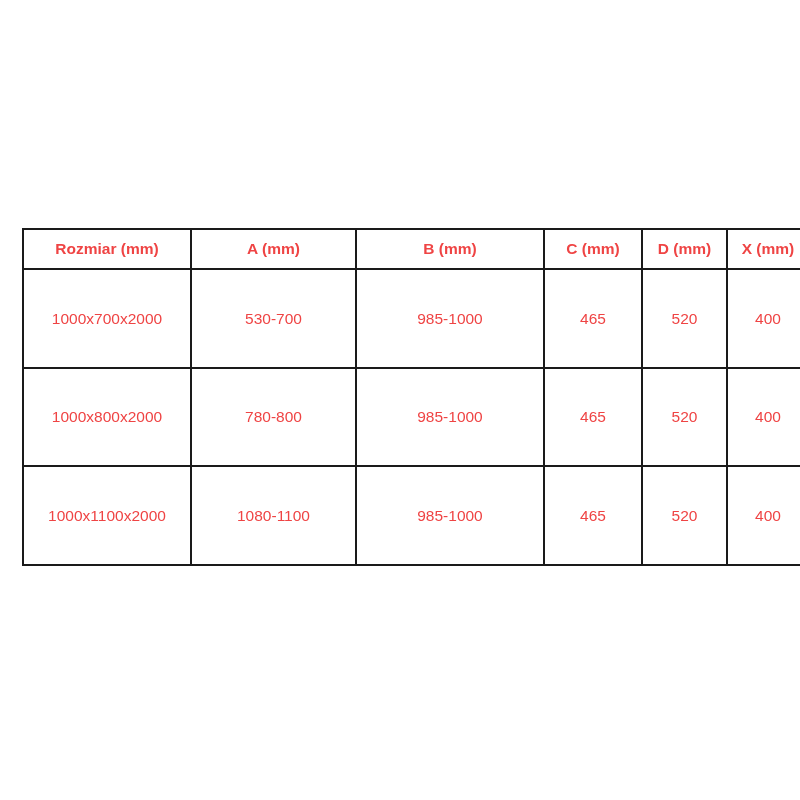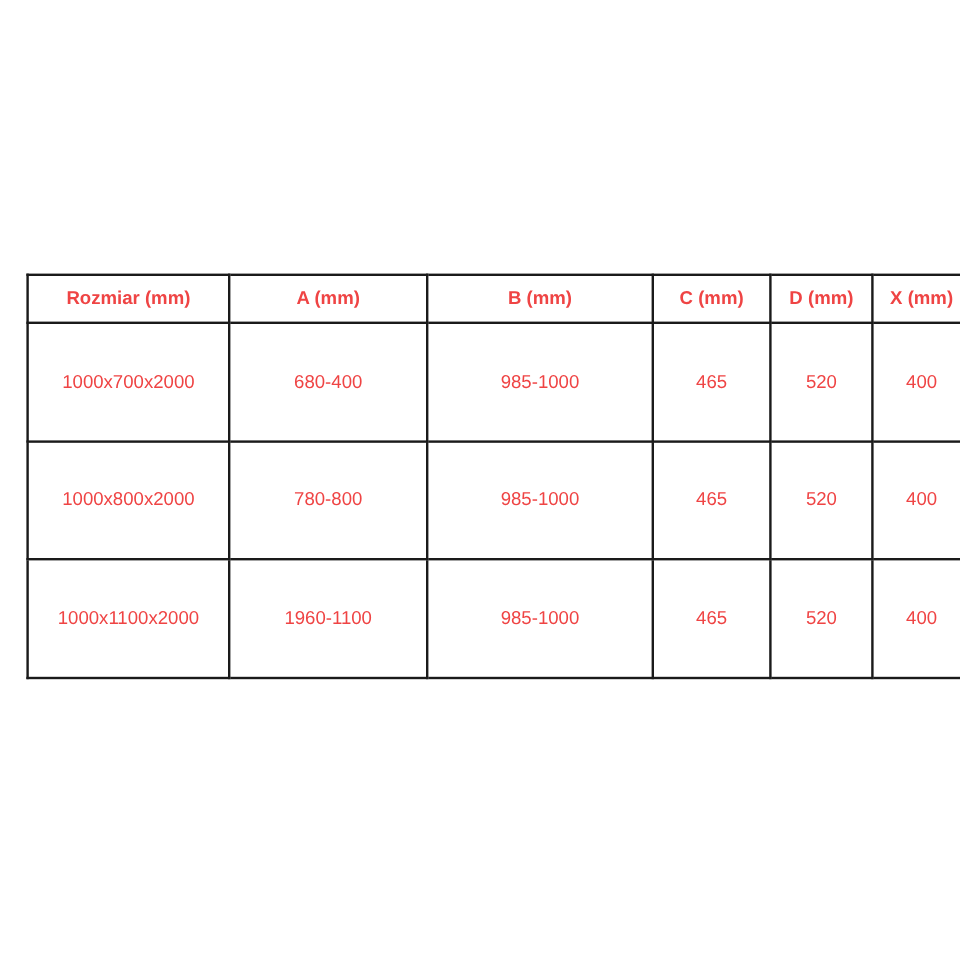--- a/index.html
+++ b/index.html
@@ -64,36 +64,36 @@
         <th>A (mm)</th>
         <th>B (mm)</th>
         <th>C (mm)</th>
         <th>D (mm)</th>
         <th>X (mm)</th>
       </tr>
   </thead>
   <tbody id="table-body">
       <tr>
         <td>1000x700x2000</td>
-        <td>680-400</td>
+        <td>530-700</td>
         <td>985-1000</td>
         <td>465</td>
         <td>520</td>
         <td>400</td>
       </tr>
       <tr>
         <td>1000x800x2000</td>
         <td>780-800</td>
         <td>985-1000</td>
         <td>465</td>
         <td>520</td>
         <td>400</td>
       </tr>
       <tr>
         <td>1000x1100x2000</td>
-        <td>1960-1100</td>
+        <td>1080-1100</td>
         <td>985-1000</td>
         <td>465</td>
         <td>520</td>
         <td>400</td>
       </tr>
     </tbody>
 </table>
 
 </body></html>

